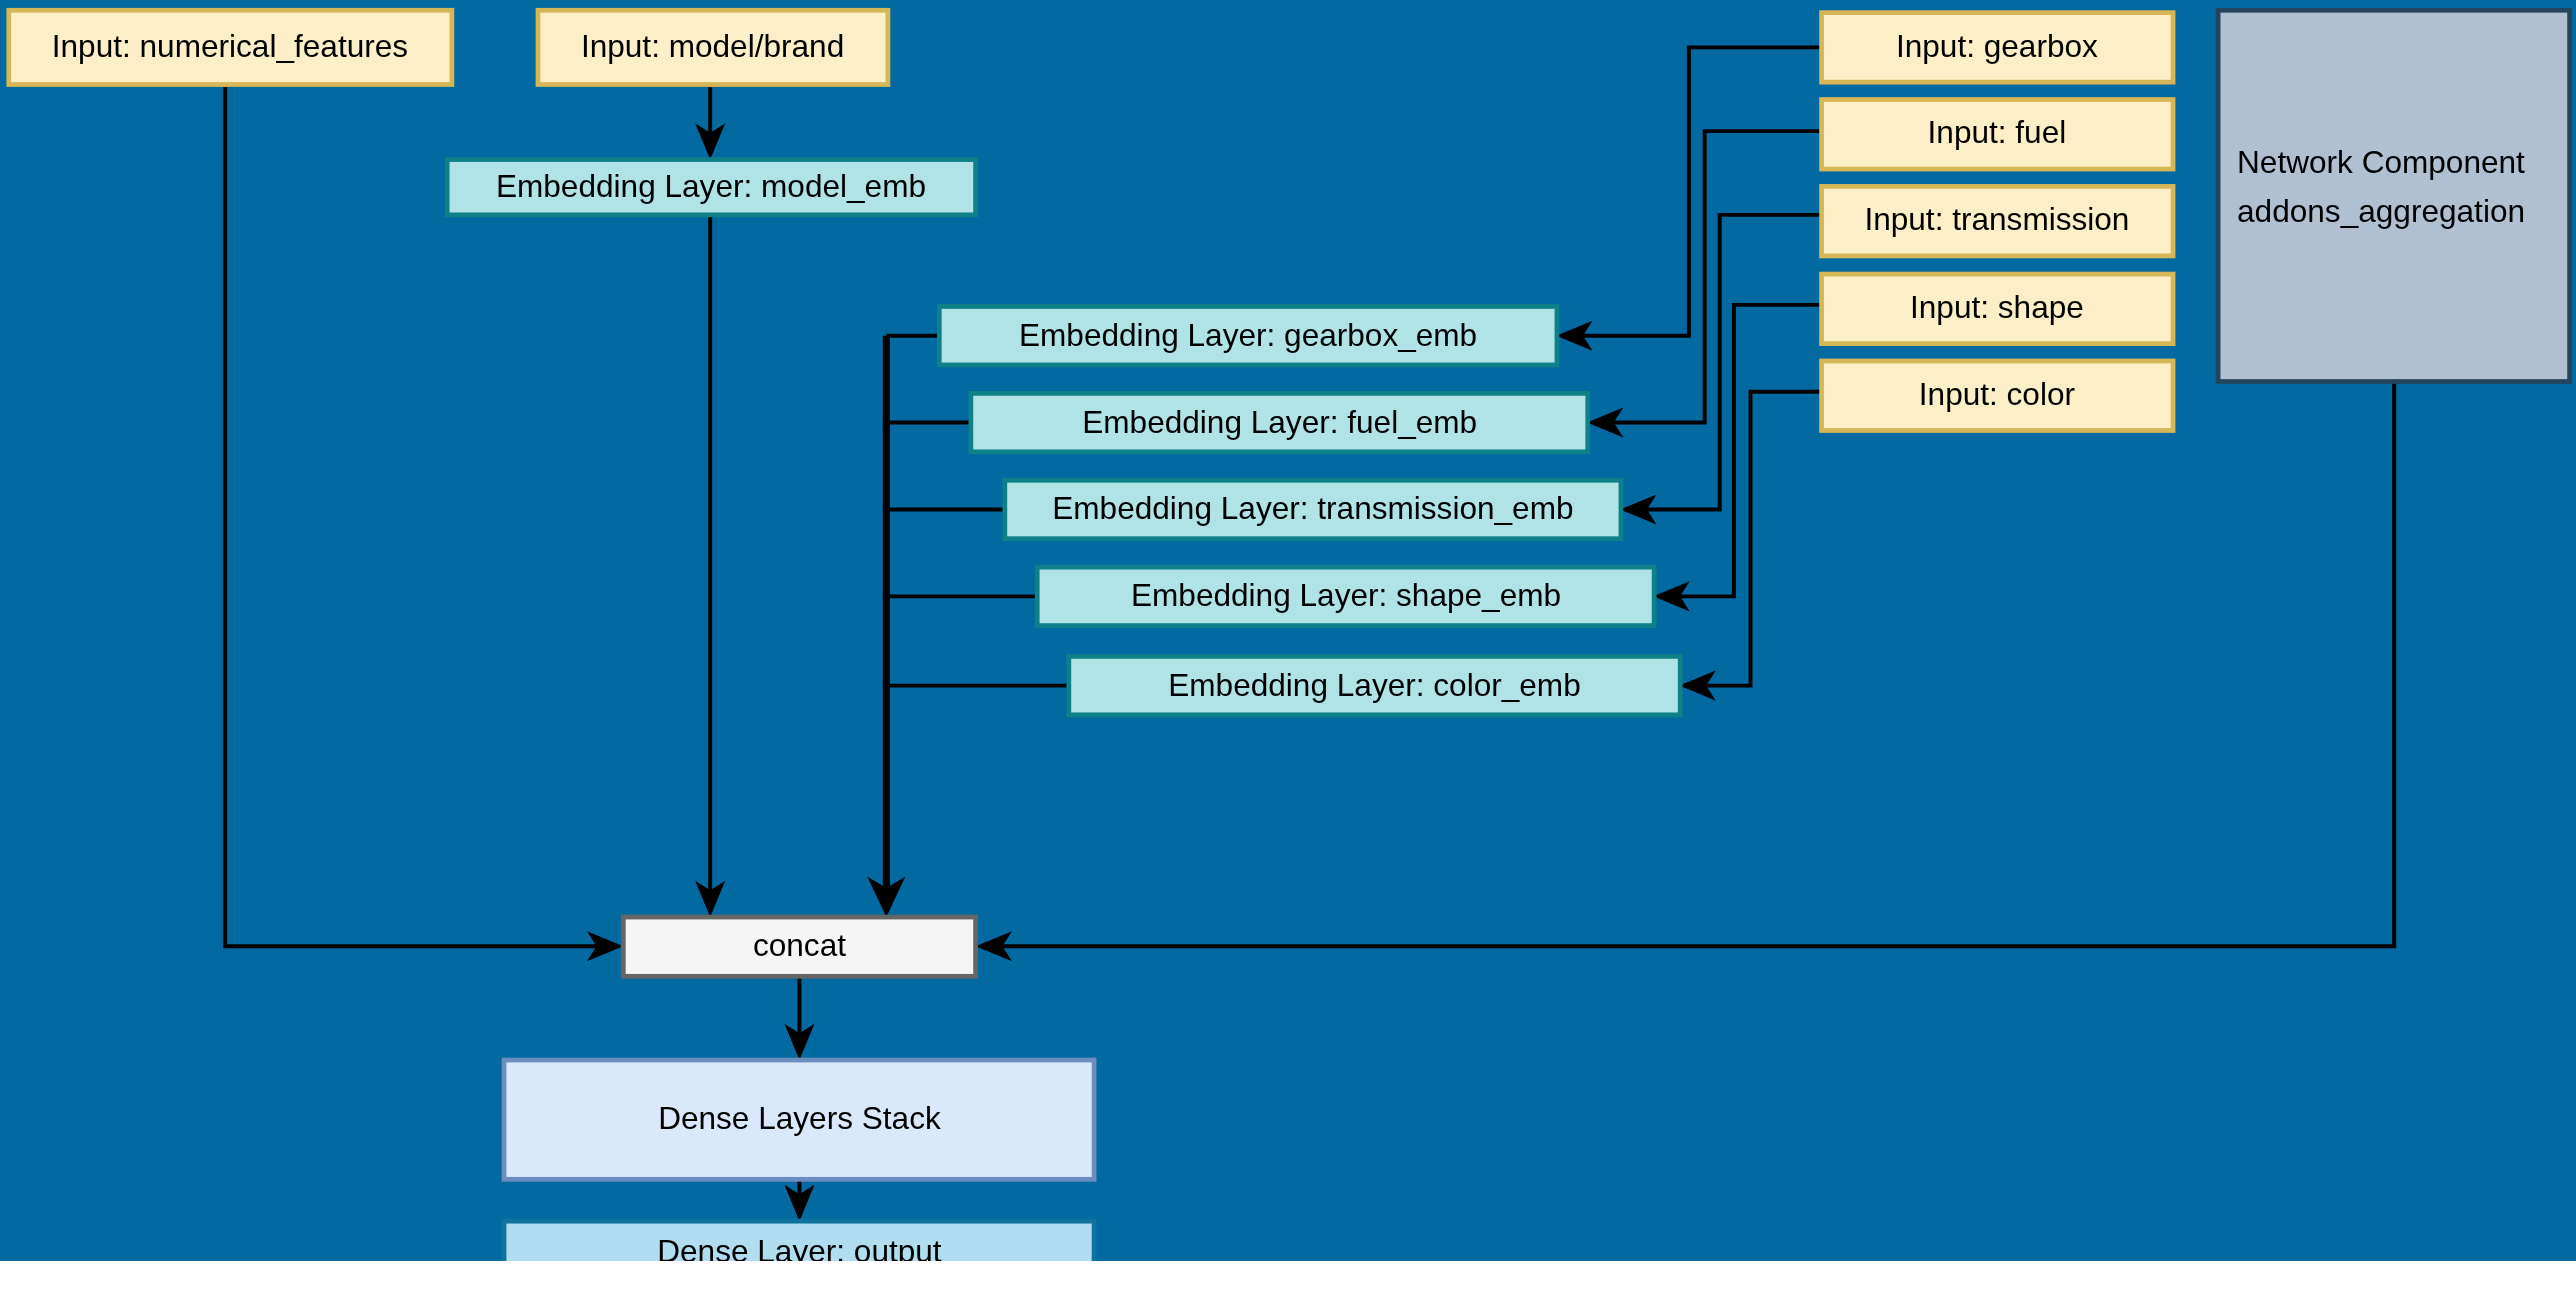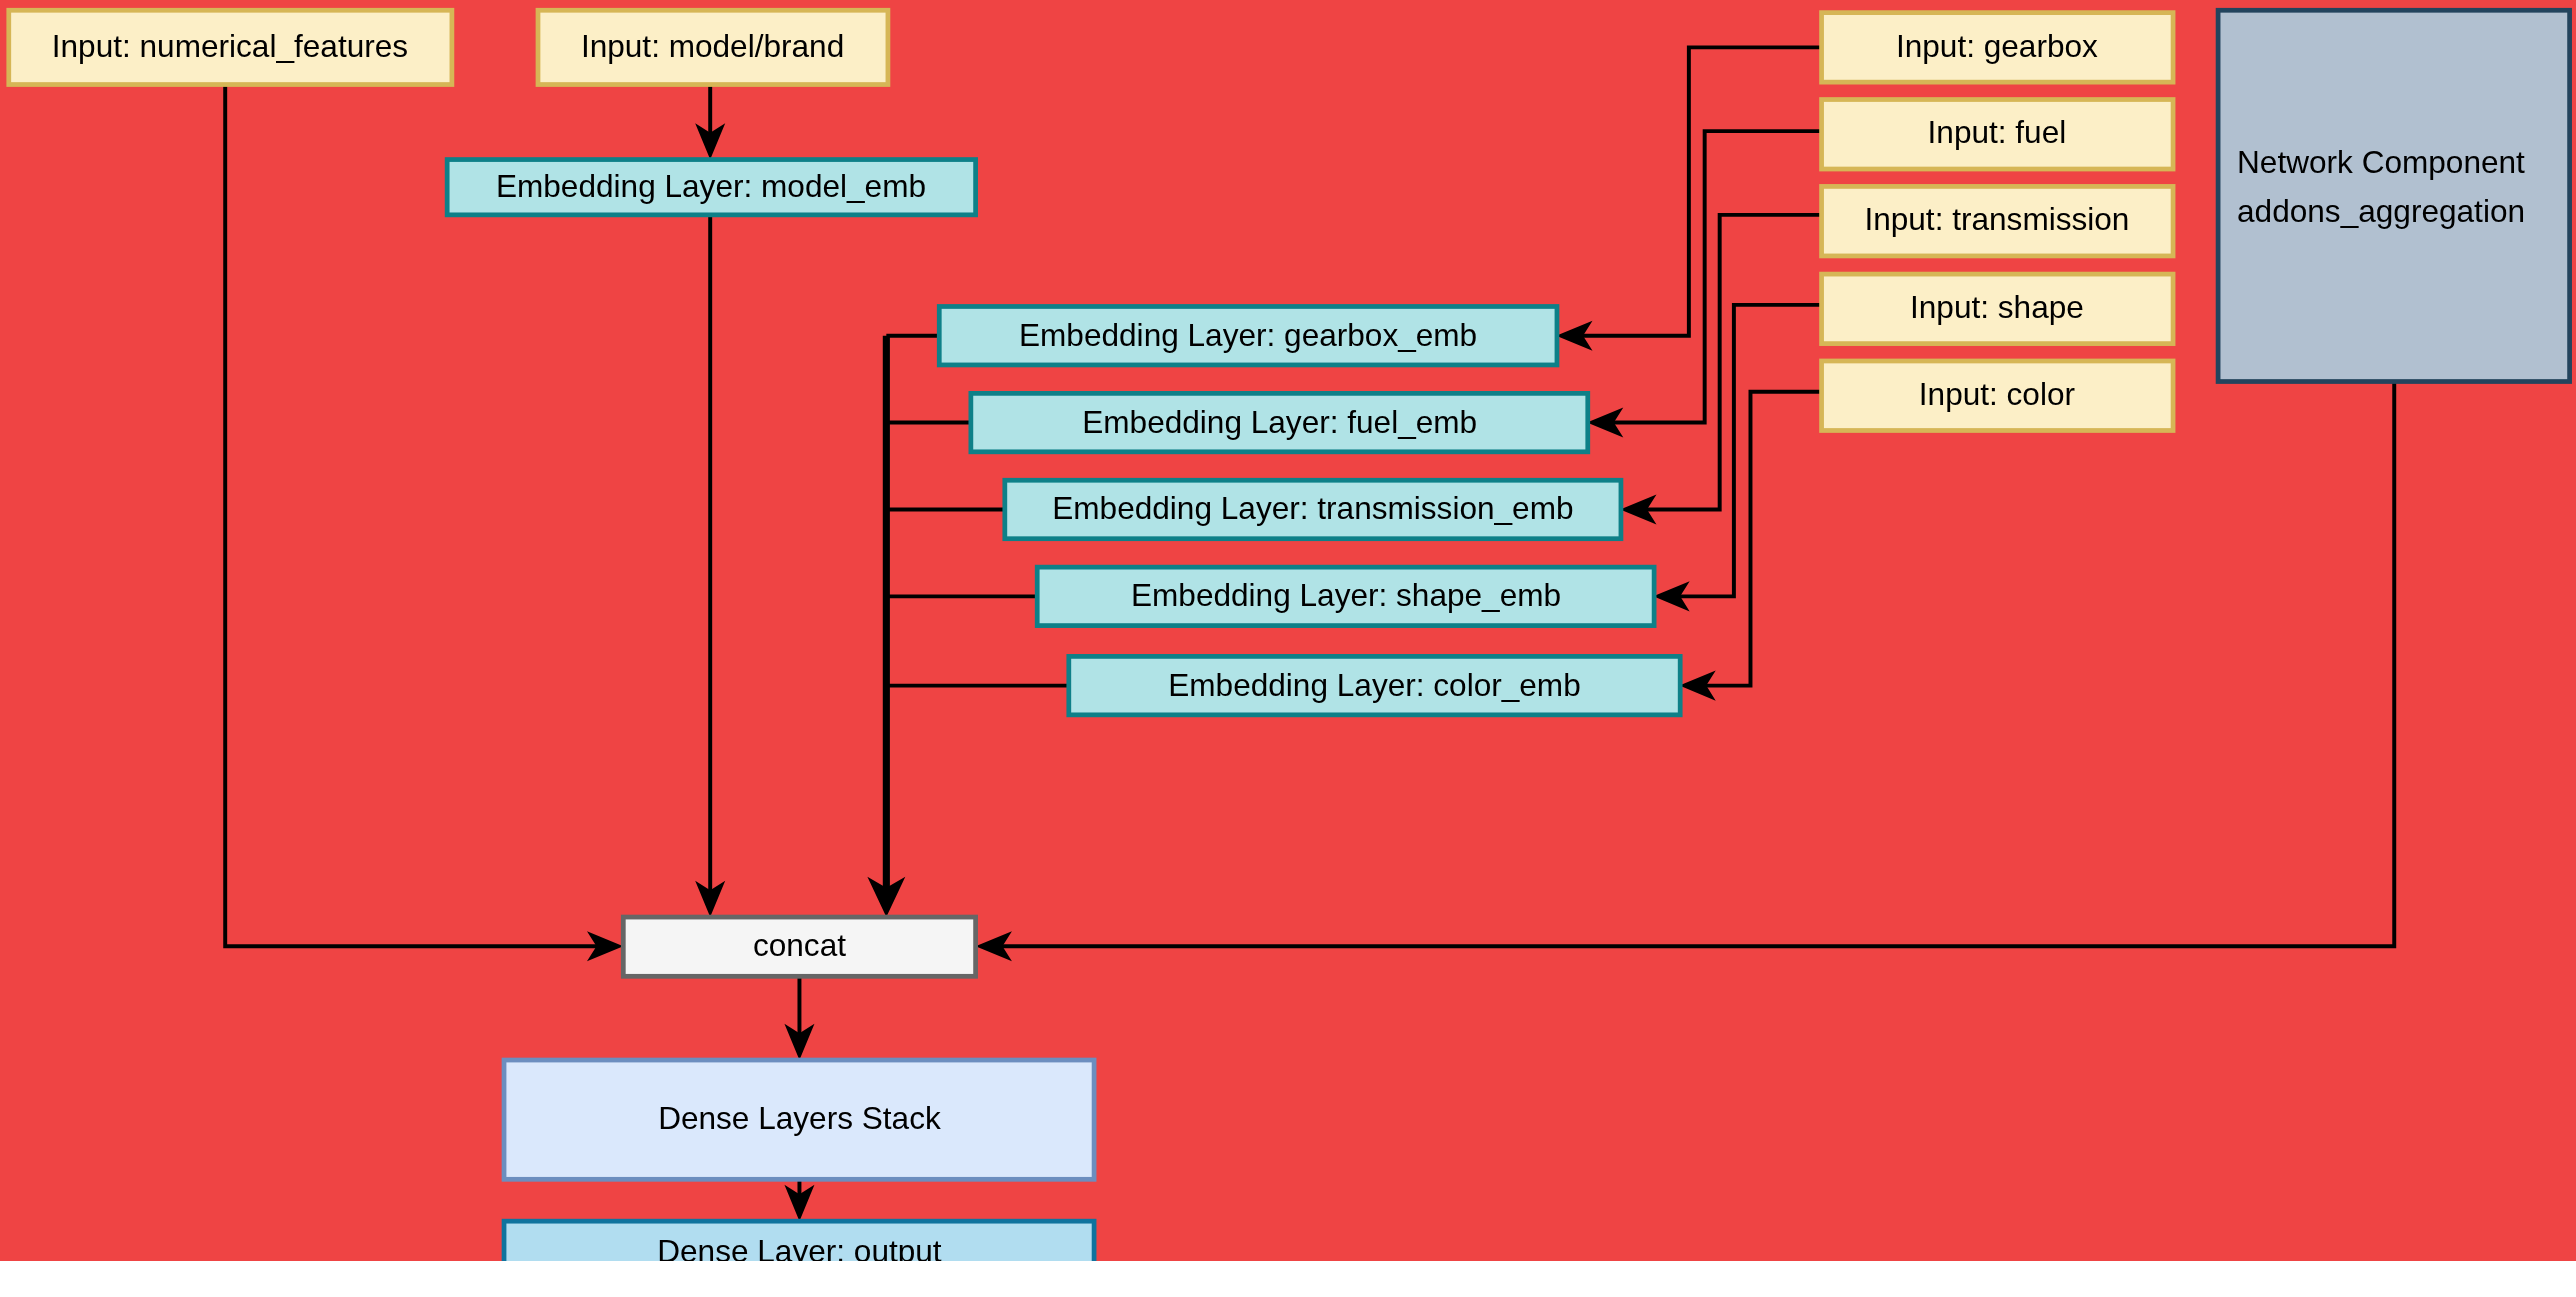--- a/index.html
+++ b/index.html
@@ -4,21 +4,21 @@
 <style>
   html, body {
     margin: 0;
     padding: 0;
     background: #ffffff;
   }
   #diagram-root {
     position: relative;
     width: 2576px;
     height: 1261px;
-    background: #ef4444;
+    background: #0369a1;
     font-family: "Liberation Sans", sans-serif;
     overflow: hidden;
   }
   svg.flow {
     position: absolute;
     top: 0; left: 0;
     width: 2576px;
     height: 1297px;
     display: block;
   }

